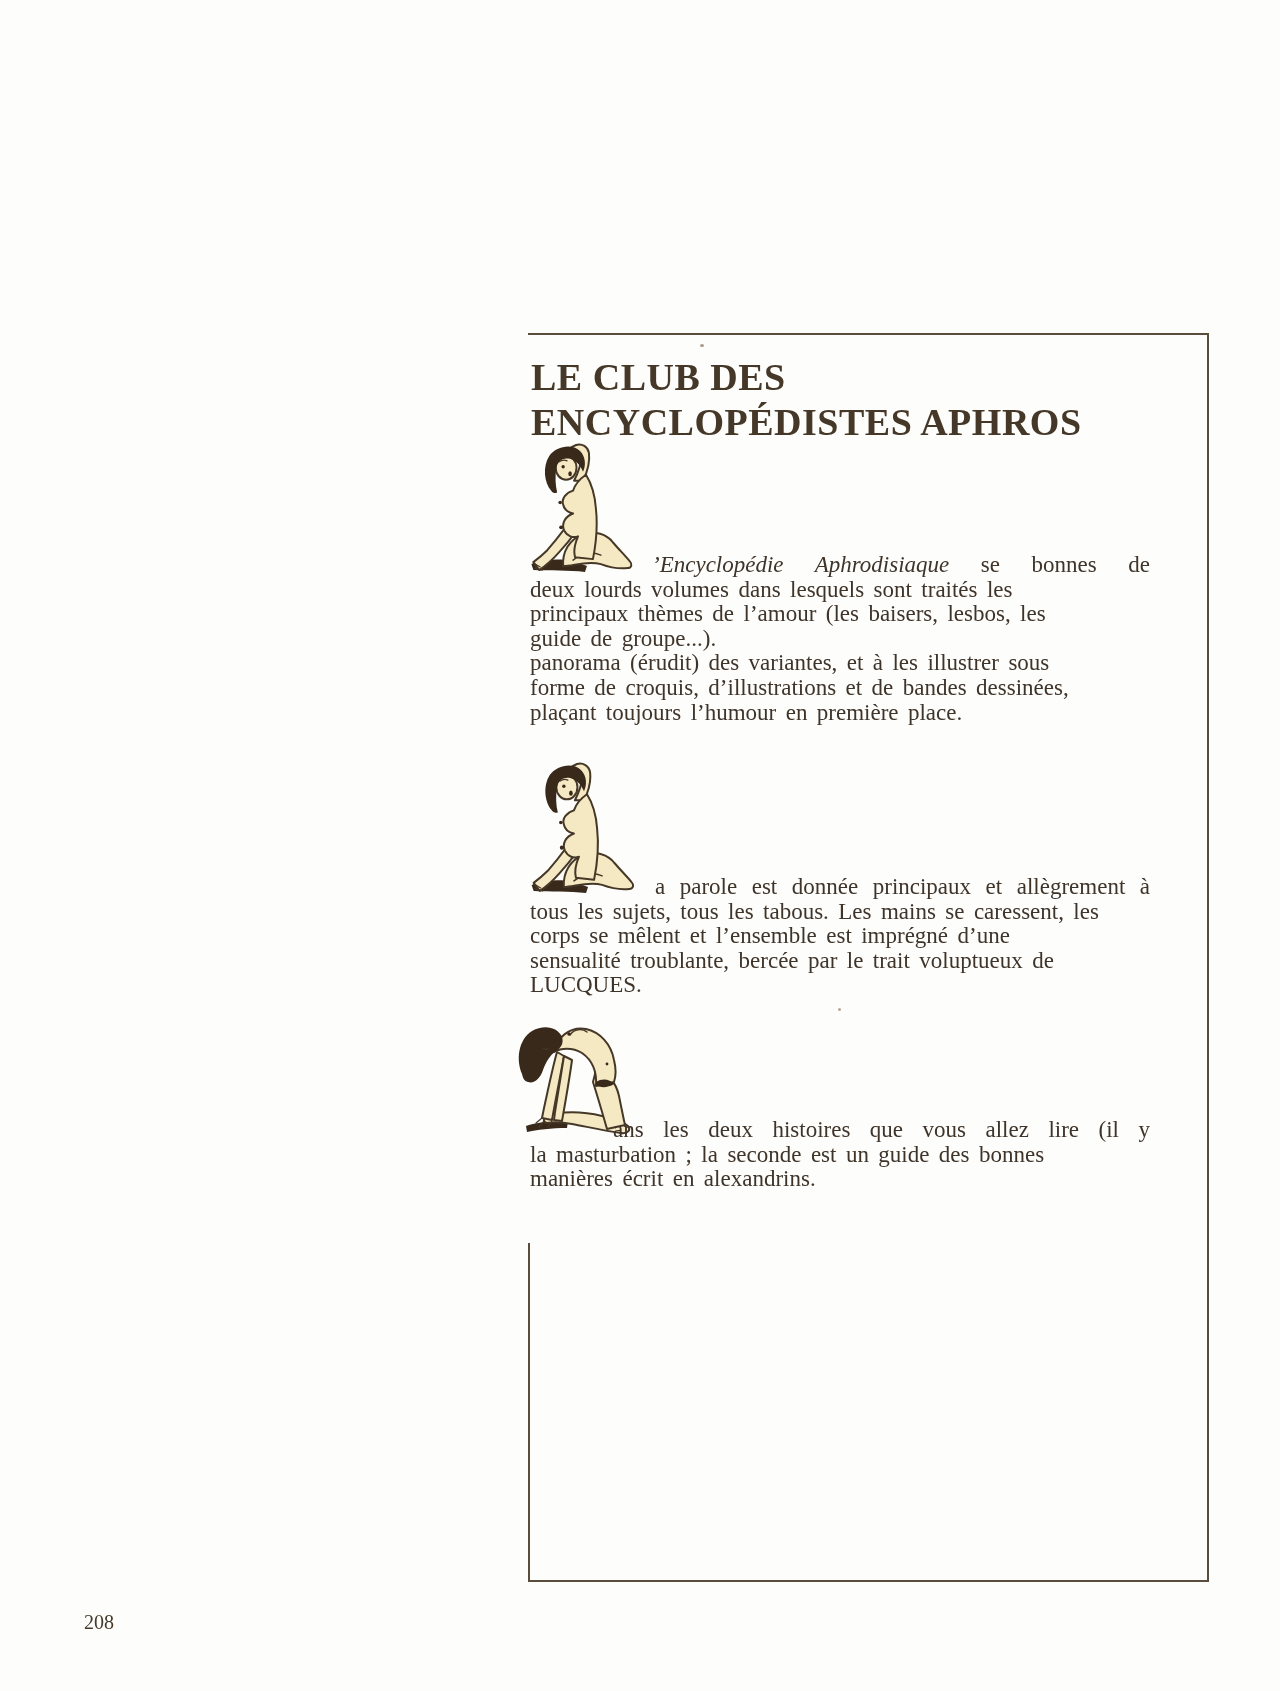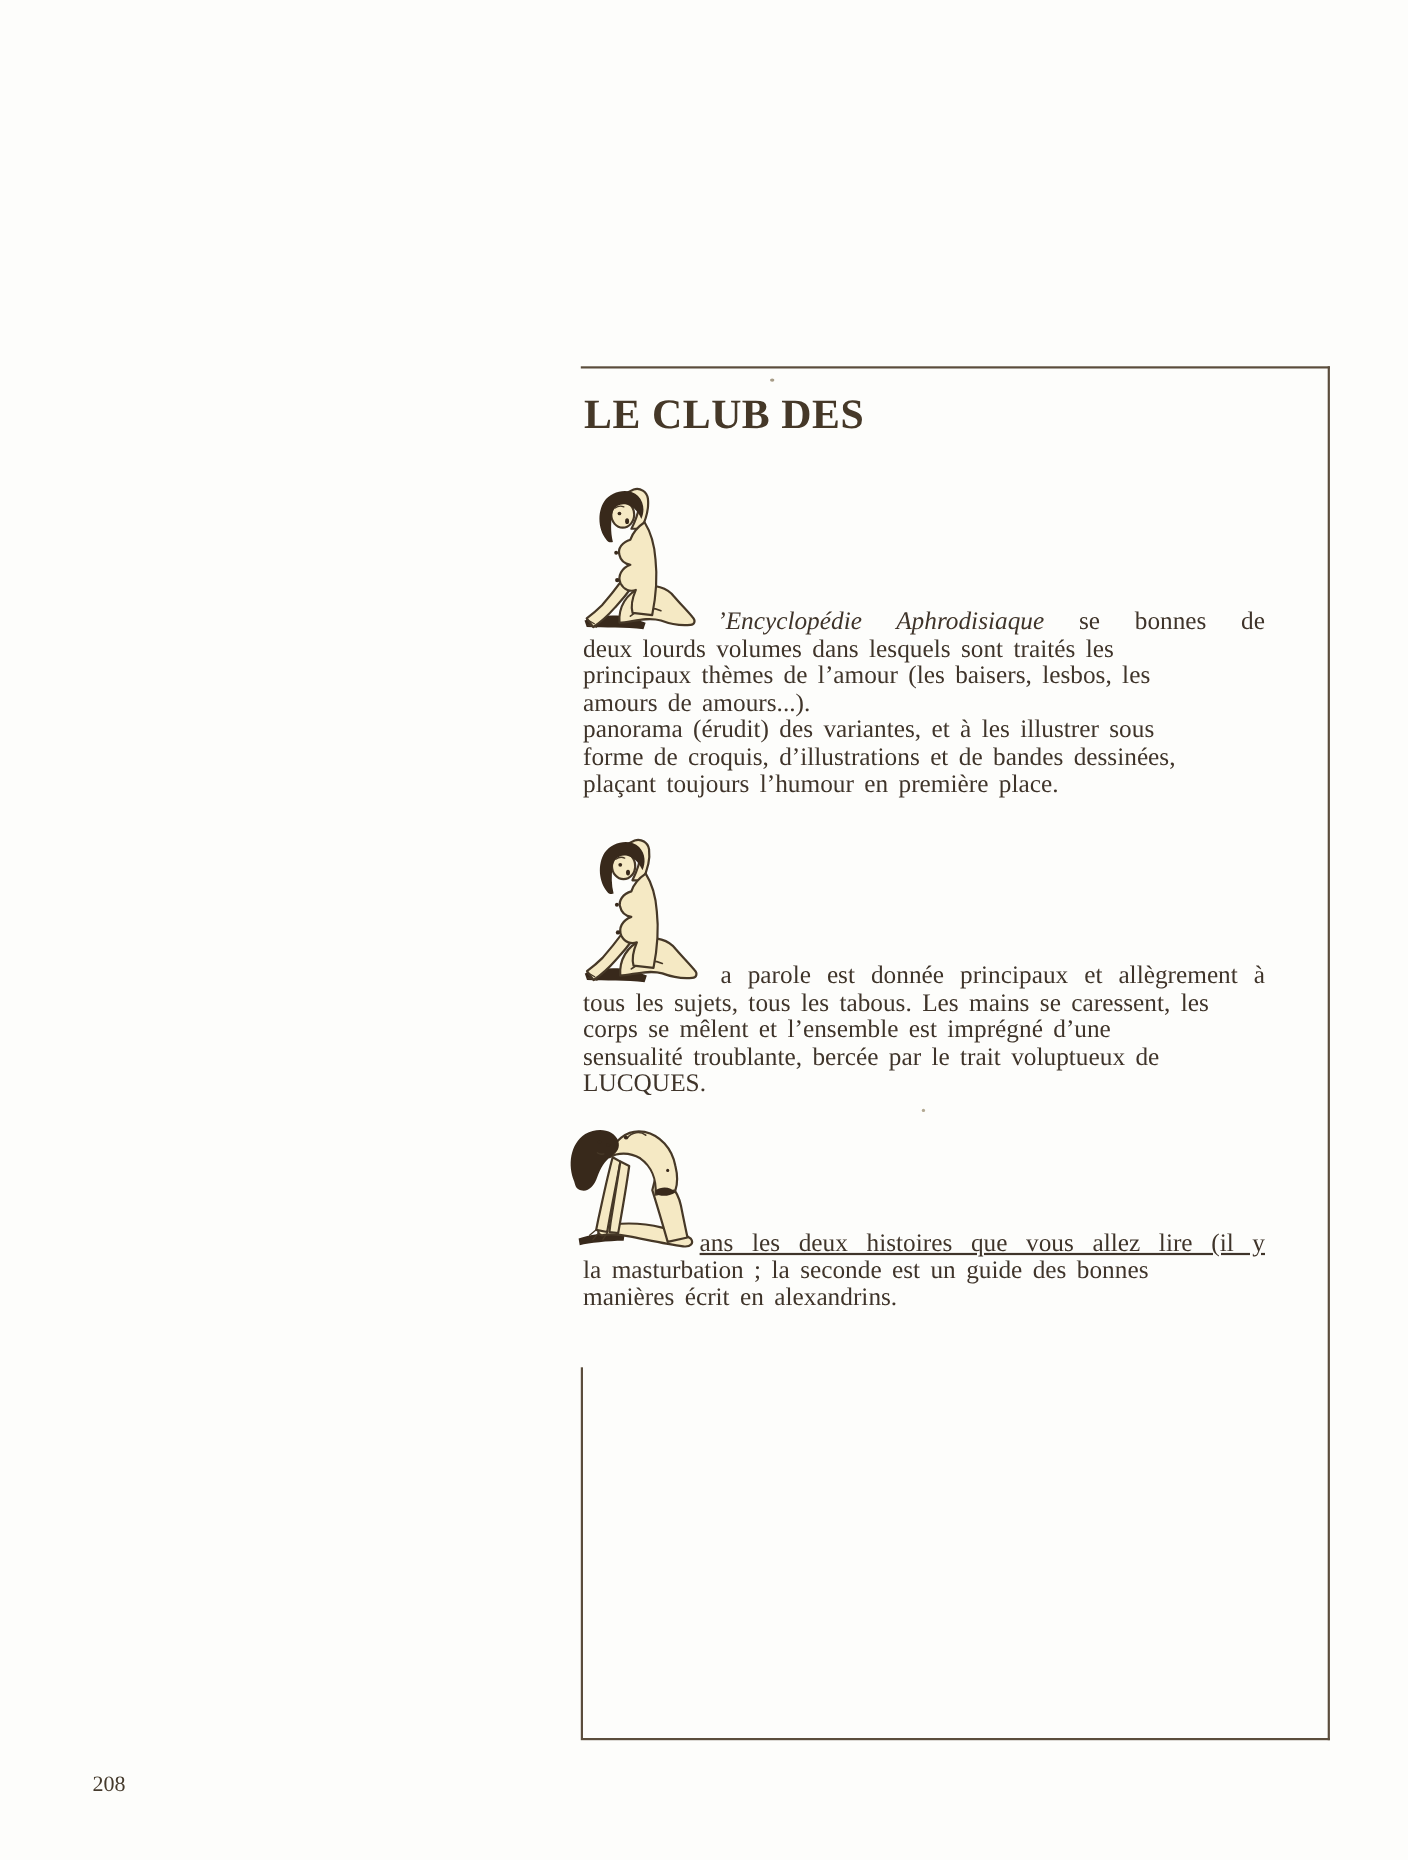--- a/index.html
+++ b/index.html
@@ -19,21 +19,21 @@
     letter-spacing:0.5px;color:#453828;
   }
   .para{position:absolute;left:530px;width:620px;font-size:23px;line-height:24.6px;}
   .para .line{white-space:nowrap;word-spacing:0.16em;}
   .para .lead{white-space:normal;text-align:justify;text-align-last:justify;word-spacing:0.2em;}
   .p1{top:553px;}
   .p2{top:875px;}
   .p3{top:1118px;}
   .p1 .lead{margin-left:122px;}
   .p2 .lead{margin-left:125px;}
-  .p3 .lead{margin-left:106px;text-decoration:underline;}
+  .p3 .lead{margin-left:83px;}
   .fig{position:absolute;}
   .fig1{left:526px;top:441px;width:112px;height:136px;}
   .fig2{left:524px;top:760px;width:118px;height:138px;}
   .fig3{left:510px;top:1022px;width:127px;height:118px;}
   .pagenum{position:absolute;left:84px;top:1611px;font-size:20px;color:#453a2c;}
   .speck{position:absolute;border-radius:50%;}
   .speck1{left:700px;top:344px;width:4px;height:3px;background:#a79c87;}
   .speck2{left:838px;top:1008px;width:3px;height:3px;background:#b3a993;}
   i{font-style:italic;margin-top:20px;}
 </style>
@@ -42,20 +42,21 @@
 
 <div class="page">
 
   <div class="bline frame-top"></div>
   <div class="bline frame-right"></div>
   <div class="bline frame-bottom"></div>
   <div class="bline frame-left"></div>
 
   <h1 class="title">
     <div>LE CLUB DES</div>
+    <div>ENCYCLOPÉDISTES APHROS</div>
   </h1>
 
   <svg class="fig fig1" viewBox="0 0 106 137">
     <g stroke="#463827" stroke-width="2" stroke-linejoin="round" stroke-linecap="round">
       <path d="M2,124 C14,119 30,118 44,121 L58,126 L56,132 C40,130 20,131 4,130 Z" fill="#38291b" stroke="none"></path>
       <path d="M55,60 C46,74 32,94 18,110 C13,115 8,119 4,122 L10,130 C16,126 23,120 30,112 C42,99 54,82 62,68 Z" fill="#f5e9c4"></path>
       <path d="M4,123 l7,4 M5,128 l8,2" fill="none" stroke-width="1.2"></path>
       <path d="M34,126 C33,112 40,99 54,94 C66,90 78,94 84,102 C90,109 96,115 101,121 C104,124 103,128 99,128 C90,129 80,127 72,124 C58,120 44,126 34,126 Z" fill="#f5e9c4"></path>
       <path d="M44,120 Q58,109 72,115" fill="none" stroke-width="1.5"></path>
       <path d="M54,40 C59,30 61,20 60,12 C59,6 53,2 47,4 C42,6 37,10 34,15 L40,20 C43,15 46,12 49,11 C51,11 52,13 52,17 C52,24 49,32 45,40 Z" fill="#f5e9c4"></path>
@@ -67,21 +68,21 @@
       <circle cx="34" cy="26" r="1.7" fill="#38291b" stroke="none"></circle>
       <path d="M30,21 q4,-3 8,-1" fill="none" stroke-width="1.2"></path>
       <ellipse cx="41" cy="33" rx="1.8" ry="2.6" fill="#38291b" stroke="none"></ellipse>
     </g>
   </svg>
 
   <div class="para p1">
     <div class="line lead"><i>’Encyclopédie Aphrodisiaque</i><span> se bonnes de</span></div>
     <div class="line">deux lourds volumes dans lesquels sont traités les</div>
     <div class="line">principaux thèmes de l’amour (les baisers, lesbos, les</div>
-    <div class="line">amours de amours...).</div>
+    <div class="line">guide de groupe...).</div>
     <div class="line">panorama (érudit) des variantes, et à les illustrer sous</div>
     <div class="line">forme de croquis, d’illustrations et de bandes dessinées,</div>
     <div class="line">plaçant toujours l’humour en première place.</div>
   </div>
 
   <svg class="fig fig2" viewBox="0 0 106 137">
     <g stroke="#463827" stroke-width="2" stroke-linejoin="round" stroke-linecap="round">
       <path d="M2,124 C14,119 30,118 44,121 L58,126 L56,132 C40,130 20,131 4,130 Z" fill="#38291b" stroke="none"></path>
       <path d="M55,60 C46,74 32,94 18,110 C13,115 8,119 4,122 L10,130 C16,126 23,120 30,112 C42,99 54,82 62,68 Z" fill="#f5e9c4"></path>
       <path d="M4,123 l7,4 M5,128 l8,2" fill="none" stroke-width="1.2"></path>

